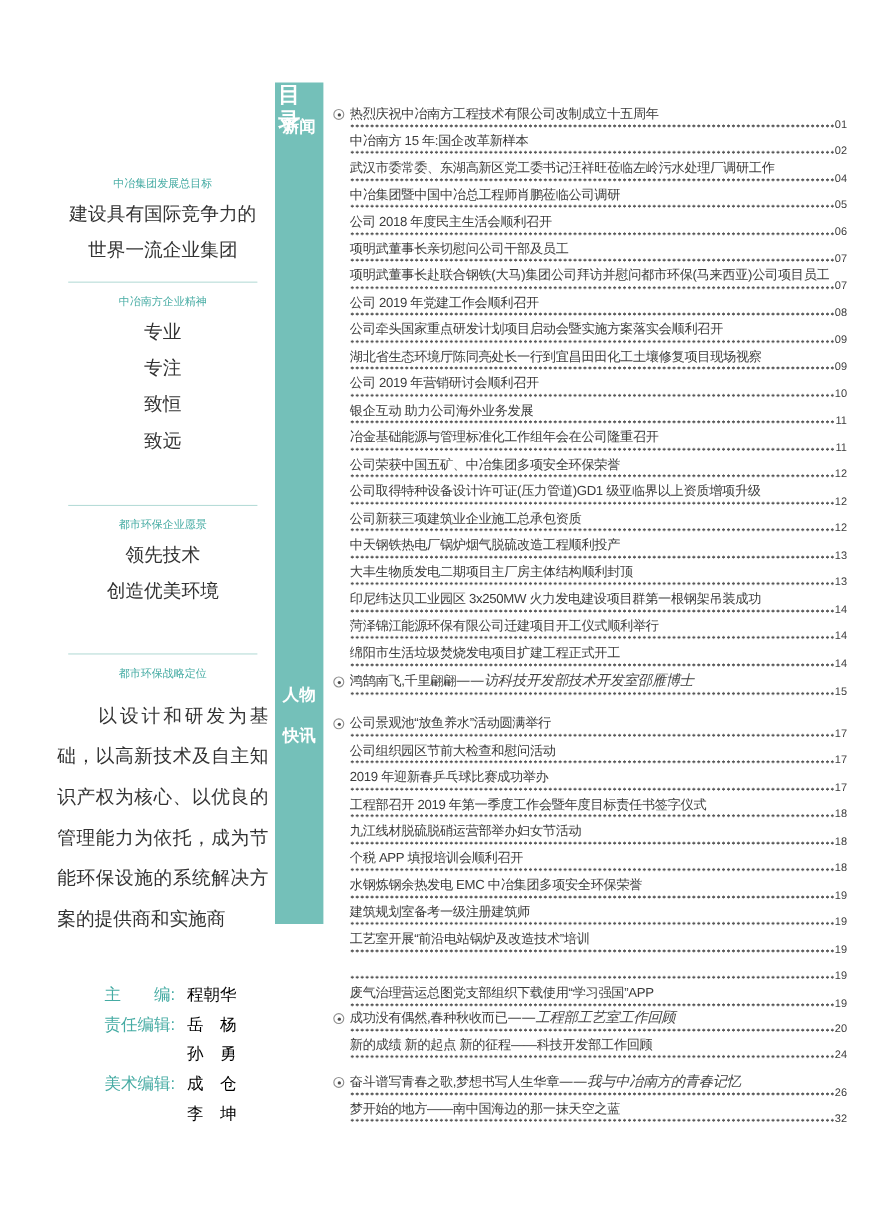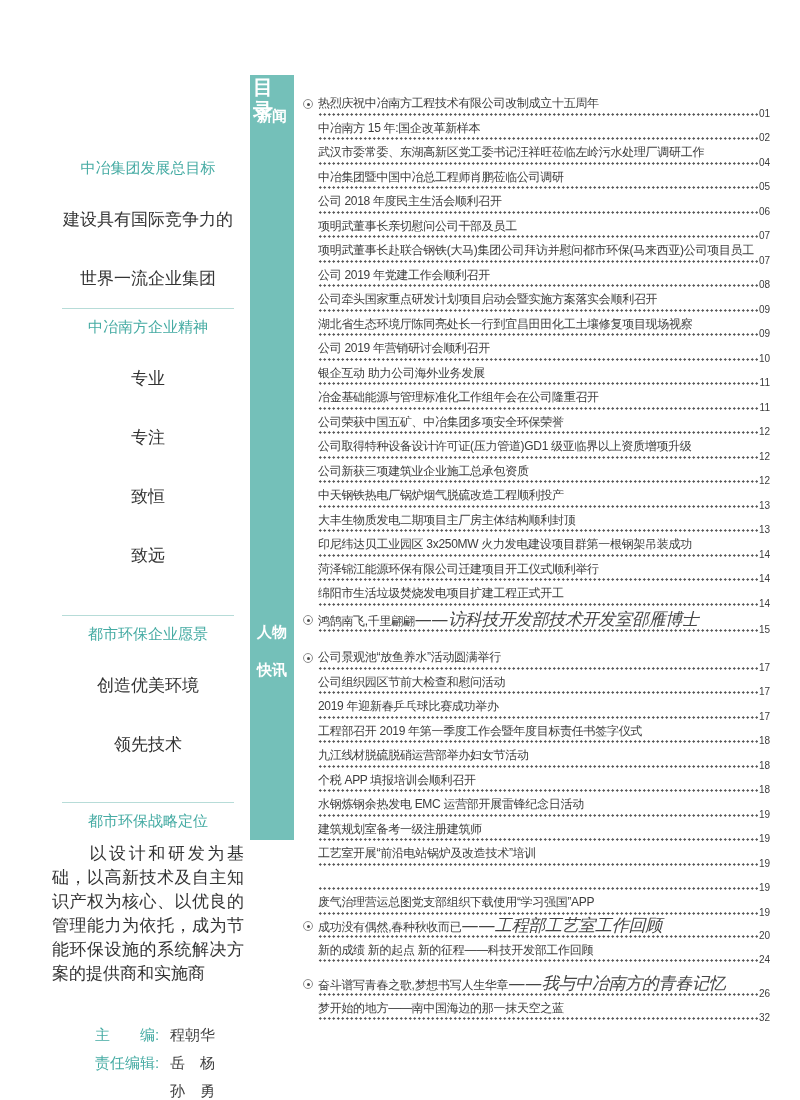--- a/index.html
+++ b/index.html
@@ -7,53 +7,53 @@
     --teal-text:#45aba3;
     --ink:#3c3c3c;
     --divider:#b7dcd8;
   }
   html,body{margin:0;padding:0;}
   body{background:#ffffff;font-family:"Liberation Sans","DejaVu Sans",sans-serif;}
   .page{position:relative;width:800px;height:1100px;background:#ffffff;overflow:hidden;}
 
   
   .sidebar{position:absolute;left:52px;top:150px;width:192px;text-align:center;color:#333;}
-  .sb-heading{font-size:15px;line-height:20px;color:var(--teal-text);margin:8px 0 0;}
+  .sb-heading{font-size:10px;line-height:20px;color:var(--teal-text);margin:8px 0 0;}
   .sb-line{font-size:17px;line-height:33px;color:#333;
-           font-family:Liberation Mono, monospace;margin-top:26px;}
+           font-family:Liberation Sans, sans-serif;}
   .sb-divider{border:none;border-top:1px solid var(--divider);width:172px;margin:12px auto 4px;}
   .sb-divider.d1{margin-top:42px;}
   .sb-divider.d2{margin-top:40px;}
-  .sb-paragraph{margin-top:10px;font-size:17px;line-height:24px;text-align:justify;
+  .sb-paragraph{margin-top:10px;font-size:17px;line-height:37px;text-align:justify;
                 text-indent:2.2em;color:#333;
                 font-family:"DejaVu Serif","Liberation Serif",serif;}
   .sb-editors{margin-top:36px;text-align:left;}
   .ed-row{line-height:27px;font-size:15px;margin-left:43px;white-space:pre;}
   .ed-label{display:inline-block;width:75px;color:var(--teal-text);}
-  .ed-name{color:#404040;font-family:Liberation Serif, serif;}
+  .ed-name{color:#000000;}
 
   
   .rail{position:absolute;left:250px;top:75px;width:44px;height:765px;background:var(--teal);}
   .rail-title{color:#fff;font-weight:bold;font-size:20px;line-height:23px;
               padding:1px 0 0 3px;letter-spacing:1px;text-align:left;}
 
   
   .toc-section{position:absolute;left:250px;width:520px;}
   .cat{position:absolute;left:0;top:0;width:44px;text-align:center;color:#ffffff;
        font-weight:bold;font-size:15px;line-height:16px;margin-top:12px;}
   .bullet{position:absolute;left:53px;top:3px;width:8px;height:8px;border:1.5px solid #8f8f8f;
           border-radius:50%;}
   .bullet::after{content:"";position:absolute;left:2.5px;top:2.5px;width:3px;height:3px;
           border-radius:50%;background:#4a4a4a;}
   .entries{margin-left:68px;}
   .entry{position:relative;height:24.5px;}
   .entry .t{position:absolute;left:0;top:0;font-size:12px;line-height:14px;color:var(--ink);
             white-space:nowrap;letter-spacing:-0.3px;}
   .entry .sub{font-family:"DejaVu Serif","Liberation Serif",serif;font-style:italic;
-              font-size:17px;color:#444;}
+              font-size:13px;color:#444;}
   .entry .leader{position:absolute;left:0;right:0;bottom:1px;display:flex;align-items:flex-end;}
   .entry .dots{flex:1;height:3px;margin-bottom:4px;
         background-image:radial-gradient(circle,#585858 1.05px,transparent 1.3px);
         background-size:4.5px 3px;background-repeat:repeat-x;background-position:left center;}
   .entry .pg{font-size:10px;line-height:12px;color:var(--ink);margin-left:1px;}
 </style>
 </head>
 <body>
 
 <div class="page">
@@ -68,22 +68,22 @@
     <div>
       <div class="sb-heading">中冶南方企业精神</div>
       <div class="sb-line">专业</div>
       <div class="sb-line">专注</div>
       <div class="sb-line">致恒</div>
       <div class="sb-line">致远</div>
     </div>
     <hr class="sb-divider d1">
     <div>
       <div class="sb-heading">都市环保企业愿景</div>
+      <div class="sb-line">领先技术</div>
       <div class="sb-line">创造优美环境</div>
-      <div class="sb-line">领先技术</div>
     </div>
     <hr class="sb-divider d2">
     <div>
       <div class="sb-heading">都市环保战略定位</div>
       <div class="sb-paragraph">以设计和研发为基础，以高新技术及自主知识产权为核心、以优良的管理能力为依托，成为节能环保设施的系统解决方案的提供商和实施商</div>
     </div>
     <div class="sb-editors">
       <div class="ed-row"><span class="ed-label">主　　编:</span><span class="ed-name">程朝华</span></div>
       <div class="ed-row"><span class="ed-label">责任编辑:</span><span class="ed-name">岳　杨</span></div>
       <div class="ed-row"><span class="ed-label"></span><span class="ed-name">孙　勇</span></div>
@@ -303,21 +303,21 @@
             </div>
           </div>
           <div class="entry">
             <div class="t"><span class="main">个税 APP 填报培训会顺利召开</span></div>
             <div class="leader">
               <span class="dots"></span>
               <span class="pg">18</span>
             </div>
           </div>
           <div class="entry">
-            <div class="t"><span class="main">水钢炼钢余热发电 EMC 运营部开展雷锋纪念日活动</span></div>
+            <div class="t"><span class="main">水钢炼钢余热发电 EMC 中冶集团多项安全环保荣誉</span></div>
             <div class="leader">
               <span class="dots"></span>
               <span class="pg">19</span>
             </div>
           </div>
           <div class="entry">
             <div class="t"><span class="main">建筑规划室备考一级注册建筑师</span></div>
             <div class="leader">
               <span class="dots"></span>
               <span class="pg">19</span>

